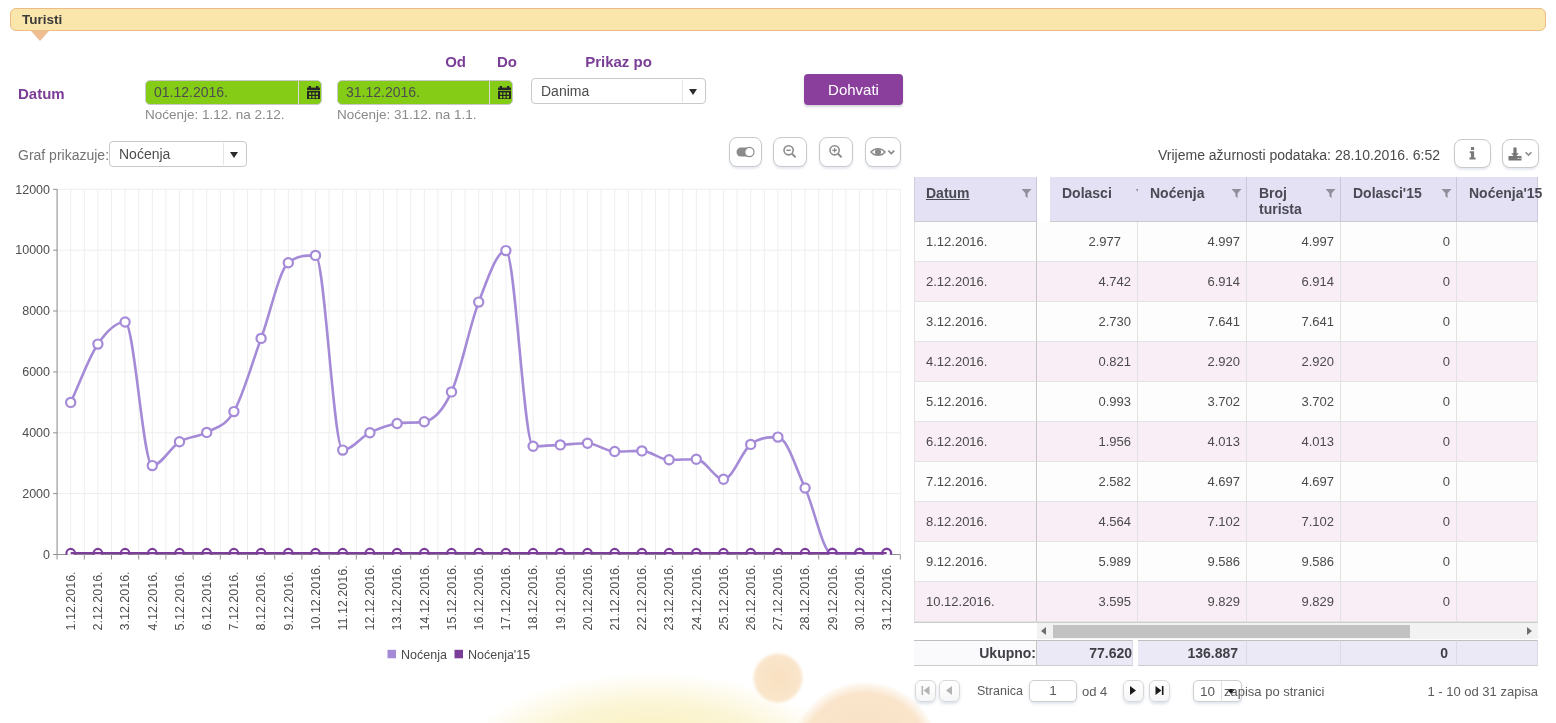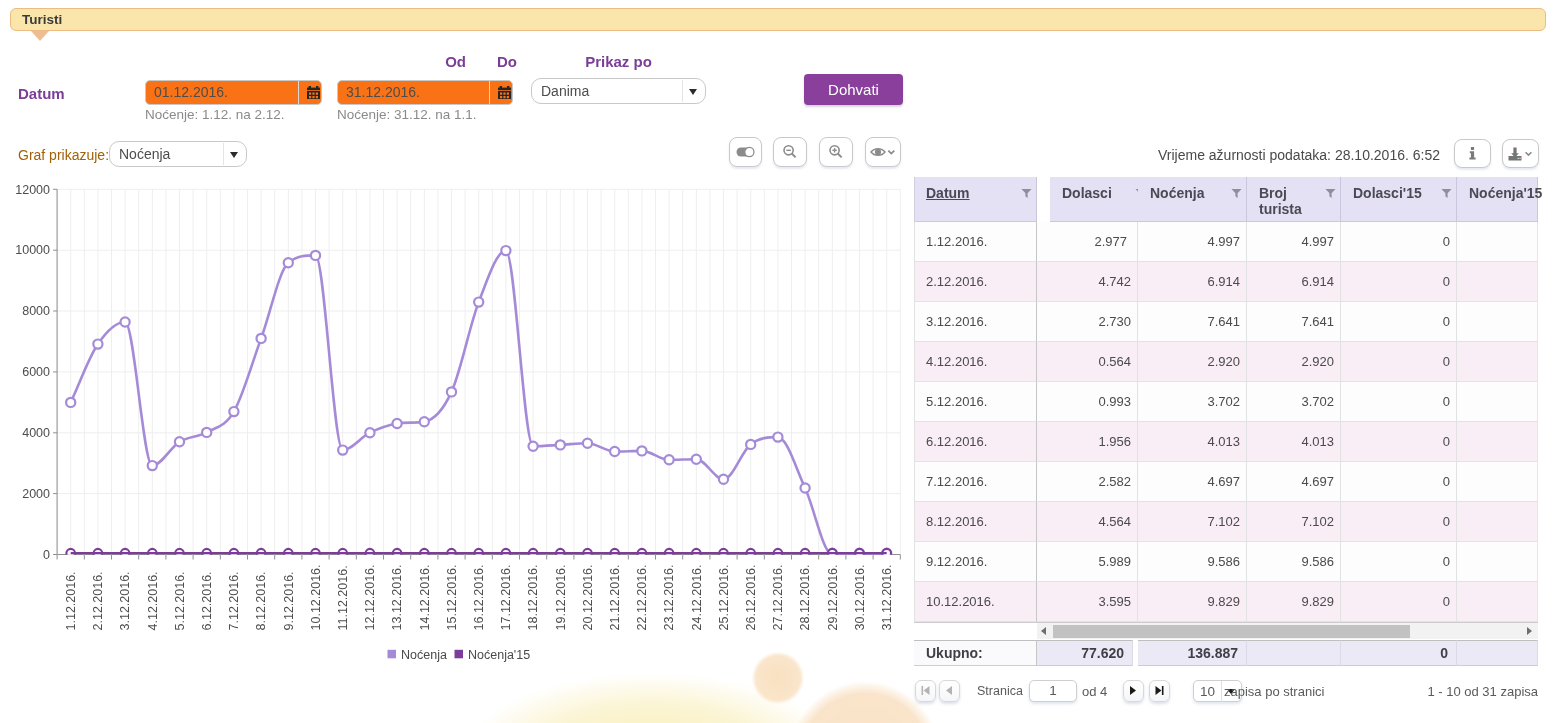--- a/index.html
+++ b/index.html
@@ -6,27 +6,27 @@
   font-family:"Liberation Sans", sans-serif; position:relative; }
 .abs { position:absolute; }
 .blob { position:absolute; border-radius:50%; }
 .topbar { position:absolute; left:10px; top:8px; width:1536px; height:23px;
   background:#fae5ab; border:1px solid #edbb84; border-radius:6px;
   font-size:13.5px; font-weight:bold; color:#3b3b3b; line-height:21px; padding-left:11px; }
 .tri { position:absolute; left:31px; top:31px; width:0; height:0;
   border-left:9.5px solid transparent; border-right:9.5px solid transparent;
   border-top:10px solid #efbd92; }
 .plabel { position:absolute; color:#7b3e97; font-weight:bold; font-size:15px; }
-.igroup { position:absolute; top:80px; height:25px; background:#f97316;
+.igroup { position:absolute; top:80px; height:25px; background:#84cc16;
   border:1px solid #c9c9c9; border-radius:5px; }
 .igroup .txt { position:absolute; left:8px; top:0; line-height:23px; font-size:14px; color:#4d4d4d; }
 .igroup .calsep { position:absolute; top:0; width:1px; height:23px; background:#d9d9d9; }
 .igroup .cal { position:absolute; top:4px; }
 .helper { position:absolute; top:107px; font-size:13.5px; color:#8a8a8a; }
-.ksel { position:absolute; background:#fff; border:1px solid #c9c9c9; border-radius:10px; }
+.ksel { position:absolute; background:#fff; border:1px solid #c9c9c9; border-radius:4px; }
 .ksel .txt { position:absolute; left:9px; font-size:14px; color:#4d4d4d; }
 .ksel .sep { position:absolute; top:1px; bottom:1px; width:1px; background:#e4e4e4; }
 .ksel .arr { position:absolute; width:0; height:0;
   border-top:6px solid #2b2b2b; border-left:4.5px solid transparent; border-right:4.5px solid transparent; }
 .btn-dohvati { position:absolute; left:804px; top:74px; width:99px; height:31px;
   background:#8a3f9c; border-radius:4px; color:#fff; font-size:15px; text-align:center;
   line-height:31px; box-shadow:0 2px 2px rgba(120,120,140,.3); }
 .tbtn { position:absolute; top:137px; height:30px; background:#fff; border:1px solid #c9c9c9;
   border-radius:8px; box-shadow:0 2px 2px rgba(160,170,200,.25); display:flex;
   align-items:center; justify-content:center; }
@@ -95,21 +95,21 @@
   <span class="txt" style="top:4px">Danima</span>
   <span class="sep" style="left:150px"></span>
   <span class="arr" style="left:157px;top:10px"></span>
   </div>
 
 <div class="btn-dohvati">Dohvati</div>
 
 <div class="helper" style="left:145px">Noćenje: 1.12. na 2.12.</div>
 <div class="helper" style="left:337px">Noćenje: 31.12. na 1.1.</div>
 
-<div class="abs" style="left:18px;top:147px;font-size:14px;color:#a16207">Graf prikazuje:</div>
+<div class="abs" style="left:18px;top:147px;font-size:14px;color:#737373">Graf prikazuje:</div>
 <div class="ksel" style="left:109px;top:141px;width:138px;height:26px">
   <span class="txt" style="top:4px">Noćenja</span>
   <span class="sep" style="left:113px"></span>
   <span class="arr" style="left:120px;top:10px"></span>
   </div>
 
 <div class="tbtn" style="left:728.5px;width:33.5px">
     <svg width="19" height="12" viewBox="0 0 19 12">
       <rect x="0.5" y="1.5" width="17.5" height="9" rx="4.5" fill="#8b8b8b"></rect>
       <circle cx="13.4" cy="6" r="4.6" fill="#fff" stroke="#8b8b8b" stroke-width="1.2"></circle>
@@ -395,39 +395,39 @@
         <path d="M0.5 1 H10.5 L6.6 5.2 V10 L4.4 8.2 V5.2 Z" fill="#8f8f9c"></path>
       </svg></span></div>
 <div class="th" style="left:1247px;top:177px;width:94px;height:45px"><span style="">Broj<br>turista</span><span class="fun"><svg width="11" height="11" viewBox="0 0 11 11">
         <path d="M0.5 1 H10.5 L6.6 5.2 V10 L4.4 8.2 V5.2 Z" fill="#8f8f9c"></path>
       </svg></span></div>
 <div class="th" style="left:1341px;top:177px;width:116px;height:45px"><span style="">Dolasci'15</span><span class="fun"><svg width="11" height="11" viewBox="0 0 11 11">
         <path d="M0.5 1 H10.5 L6.6 5.2 V10 L4.4 8.2 V5.2 Z" fill="#8f8f9c"></path>
       </svg></span></div>
 <div class="th" style="left:1457px;top:177px;width:81px;height:45px"><span style="">Noćenja'15</span></div>
 <div class="td" style="left:914px;top:222px;width:123px;height:40px;text-align:left;padding-left:12px;border-right:1px solid #c6c6c6;">1.12.2016.</div>
-<div class="td" style="left:1037px;top:222px;width:101px;height:40px;text-align:right;padding-right:10px;">2.977</div>
+<div class="td" style="left:1037px;top:222px;width:101px;height:40px;text-align:right;padding-right:16px;">2.977</div>
 <div class="td" style="left:1138px;top:222px;width:109px;height:40px;text-align:right;padding-right:6px;">4.997</div>
 <div class="td" style="left:1247px;top:222px;width:94px;height:40px;text-align:right;padding-right:6px;">4.997</div>
 <div class="td" style="left:1341px;top:222px;width:116px;height:40px;text-align:right;padding-right:6px;">0</div>
 <div class="td" style="left:1457px;top:222px;width:81px;height:40px;text-align:right;padding-right:6px;"></div>
 <div class="td alt" style="left:914px;top:262px;width:123px;height:40px;text-align:left;padding-left:12px;border-right:1px solid #c6c6c6;">2.12.2016.</div>
 <div class="td alt" style="left:1037px;top:262px;width:101px;height:40px;text-align:right;padding-right:6px;">4.742</div>
 <div class="td alt" style="left:1138px;top:262px;width:109px;height:40px;text-align:right;padding-right:6px;">6.914</div>
 <div class="td alt" style="left:1247px;top:262px;width:94px;height:40px;text-align:right;padding-right:6px;">6.914</div>
 <div class="td alt" style="left:1341px;top:262px;width:116px;height:40px;text-align:right;padding-right:6px;">0</div>
 <div class="td alt" style="left:1457px;top:262px;width:81px;height:40px;text-align:right;padding-right:6px;"></div>
 <div class="td" style="left:914px;top:302px;width:123px;height:40px;text-align:left;padding-left:12px;border-right:1px solid #c6c6c6;">3.12.2016.</div>
 <div class="td" style="left:1037px;top:302px;width:101px;height:40px;text-align:right;padding-right:6px;">2.730</div>
 <div class="td" style="left:1138px;top:302px;width:109px;height:40px;text-align:right;padding-right:6px;">7.641</div>
 <div class="td" style="left:1247px;top:302px;width:94px;height:40px;text-align:right;padding-right:6px;">7.641</div>
 <div class="td" style="left:1341px;top:302px;width:116px;height:40px;text-align:right;padding-right:6px;">0</div>
 <div class="td" style="left:1457px;top:302px;width:81px;height:40px;text-align:right;padding-right:6px;"></div>
 <div class="td alt" style="left:914px;top:342px;width:123px;height:40px;text-align:left;padding-left:12px;border-right:1px solid #c6c6c6;">4.12.2016.</div>
-<div class="td alt" style="left:1037px;top:342px;width:101px;height:40px;text-align:right;padding-right:6px;">0.564</div>
+<div class="td alt" style="left:1037px;top:342px;width:101px;height:40px;text-align:right;padding-right:6px;">0.821</div>
 <div class="td alt" style="left:1138px;top:342px;width:109px;height:40px;text-align:right;padding-right:6px;">2.920</div>
 <div class="td alt" style="left:1247px;top:342px;width:94px;height:40px;text-align:right;padding-right:6px;">2.920</div>
 <div class="td alt" style="left:1341px;top:342px;width:116px;height:40px;text-align:right;padding-right:6px;">0</div>
 <div class="td alt" style="left:1457px;top:342px;width:81px;height:40px;text-align:right;padding-right:6px;"></div>
 <div class="td" style="left:914px;top:382px;width:123px;height:40px;text-align:left;padding-left:12px;border-right:1px solid #c6c6c6;">5.12.2016.</div>
 <div class="td" style="left:1037px;top:382px;width:101px;height:40px;text-align:right;padding-right:6px;">0.993</div>
 <div class="td" style="left:1138px;top:382px;width:109px;height:40px;text-align:right;padding-right:6px;">3.702</div>
 <div class="td" style="left:1247px;top:382px;width:94px;height:40px;text-align:right;padding-right:6px;">3.702</div>
 <div class="td" style="left:1341px;top:382px;width:116px;height:40px;text-align:right;padding-right:6px;">0</div>
 <div class="td" style="left:1457px;top:382px;width:81px;height:40px;text-align:right;padding-right:6px;"></div>
@@ -459,22 +459,22 @@
 <div class="td alt" style="left:1037px;top:582px;width:101px;height:40px;text-align:right;padding-right:6px;">3.595</div>
 <div class="td alt" style="left:1138px;top:582px;width:109px;height:40px;text-align:right;padding-right:6px;">9.829</div>
 <div class="td alt" style="left:1247px;top:582px;width:94px;height:40px;text-align:right;padding-right:6px;">9.829</div>
 <div class="td alt" style="left:1341px;top:582px;width:116px;height:40px;text-align:right;padding-right:6px;">0</div>
 <div class="td alt" style="left:1457px;top:582px;width:81px;height:40px;text-align:right;padding-right:6px;"></div>
 <div style="position:absolute;left:1037px;top:622px;width:501px;height:17px;background:#f2f2f3;border-top:1px solid #cccccc"></div>
 <div style="position:absolute;left:914px;top:622px;width:123px;height:1px;background:#cccccc"></div>
 <div style="position:absolute;left:1053px;top:625px;width:357px;height:12.5px;background:#c2c2c2"></div>
 <div style="position:absolute;left:1041px;top:627px;width:0;height:0;border-right:5px solid #6e6e6e;border-top:4px solid transparent;border-bottom:4px solid transparent"></div>
 <div style="position:absolute;left:1527px;top:627px;width:0;height:0;border-left:5px solid #6e6e6e;border-top:4px solid transparent;border-bottom:4px solid transparent"></div>
-<div class="tf" style="left:914px;top:640px;width:123px;height:26px;text-align:left;padding-left:12px;background:#fafafc;border-right:1px solid #c6c6c6;">Ukupno:</div>
-<div class="tf" style="left:1037px;top:640px;width:96px;height:26px;text-align:right;padding-right:8px;background:#eae9f5;">77.620</div>
+<div class="tf" style="left:914px;top:640px;width:123px;height:26px;text-align:right;padding-left:12px;background:#fafafc;border-right:1px solid #c6c6c6;">Ukupno:</div>
+<div class="tf" style="left:1037px;top:640px;width:96px;height:26px;text-align:right;padding-right:0;background:#eae9f5;">77.620</div>
 <div class="tf" style="left:1138px;top:640px;width:109px;height:26px;text-align:right;padding-right:8px;background:#eae9f5;">136.887</div>
 <div class="tf" style="left:1247px;top:640px;width:94px;height:26px;text-align:right;padding-right:8px;background:#eae9f5;"></div>
 <div class="tf" style="left:1341px;top:640px;width:116px;height:26px;text-align:right;padding-right:8px;background:#eae9f5;">0</div>
 <div class="tf" style="left:1457px;top:640px;width:81px;height:26px;text-align:right;padding-right:8px;background:#eae9f5;"></div>
 <div style="position:absolute;left:914px;top:177px;width:1px;height:45px;background:#cfcfdf"></div>
 <div style="position:absolute;left:914px;top:222px;width:1px;height:400px;background:#e2e2e2"></div>
 <div style="position:absolute;left:1537px;top:222px;width:1px;height:400px;background:#e6e6e6"></div>
 
 <div class="pbtn" style="left:914.5px;width:21.5px">
     <svg width="9" height="9" viewBox="0 0 9 9">

